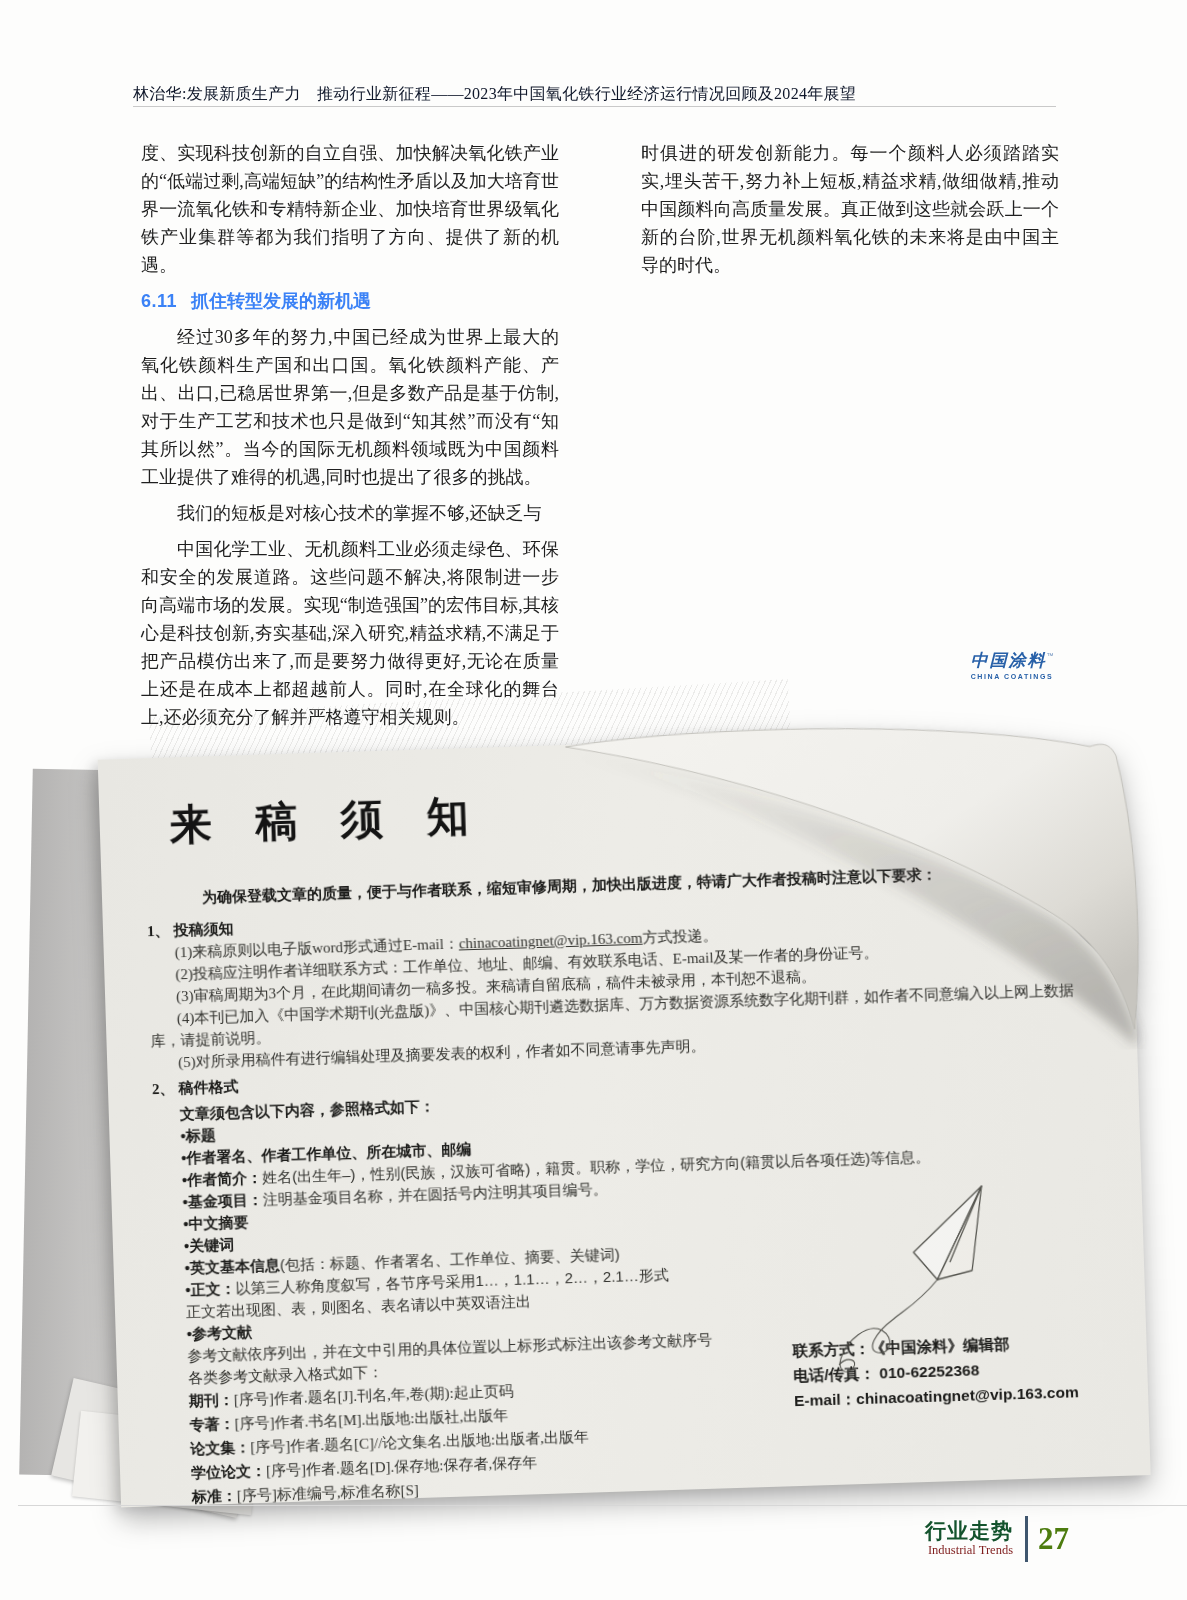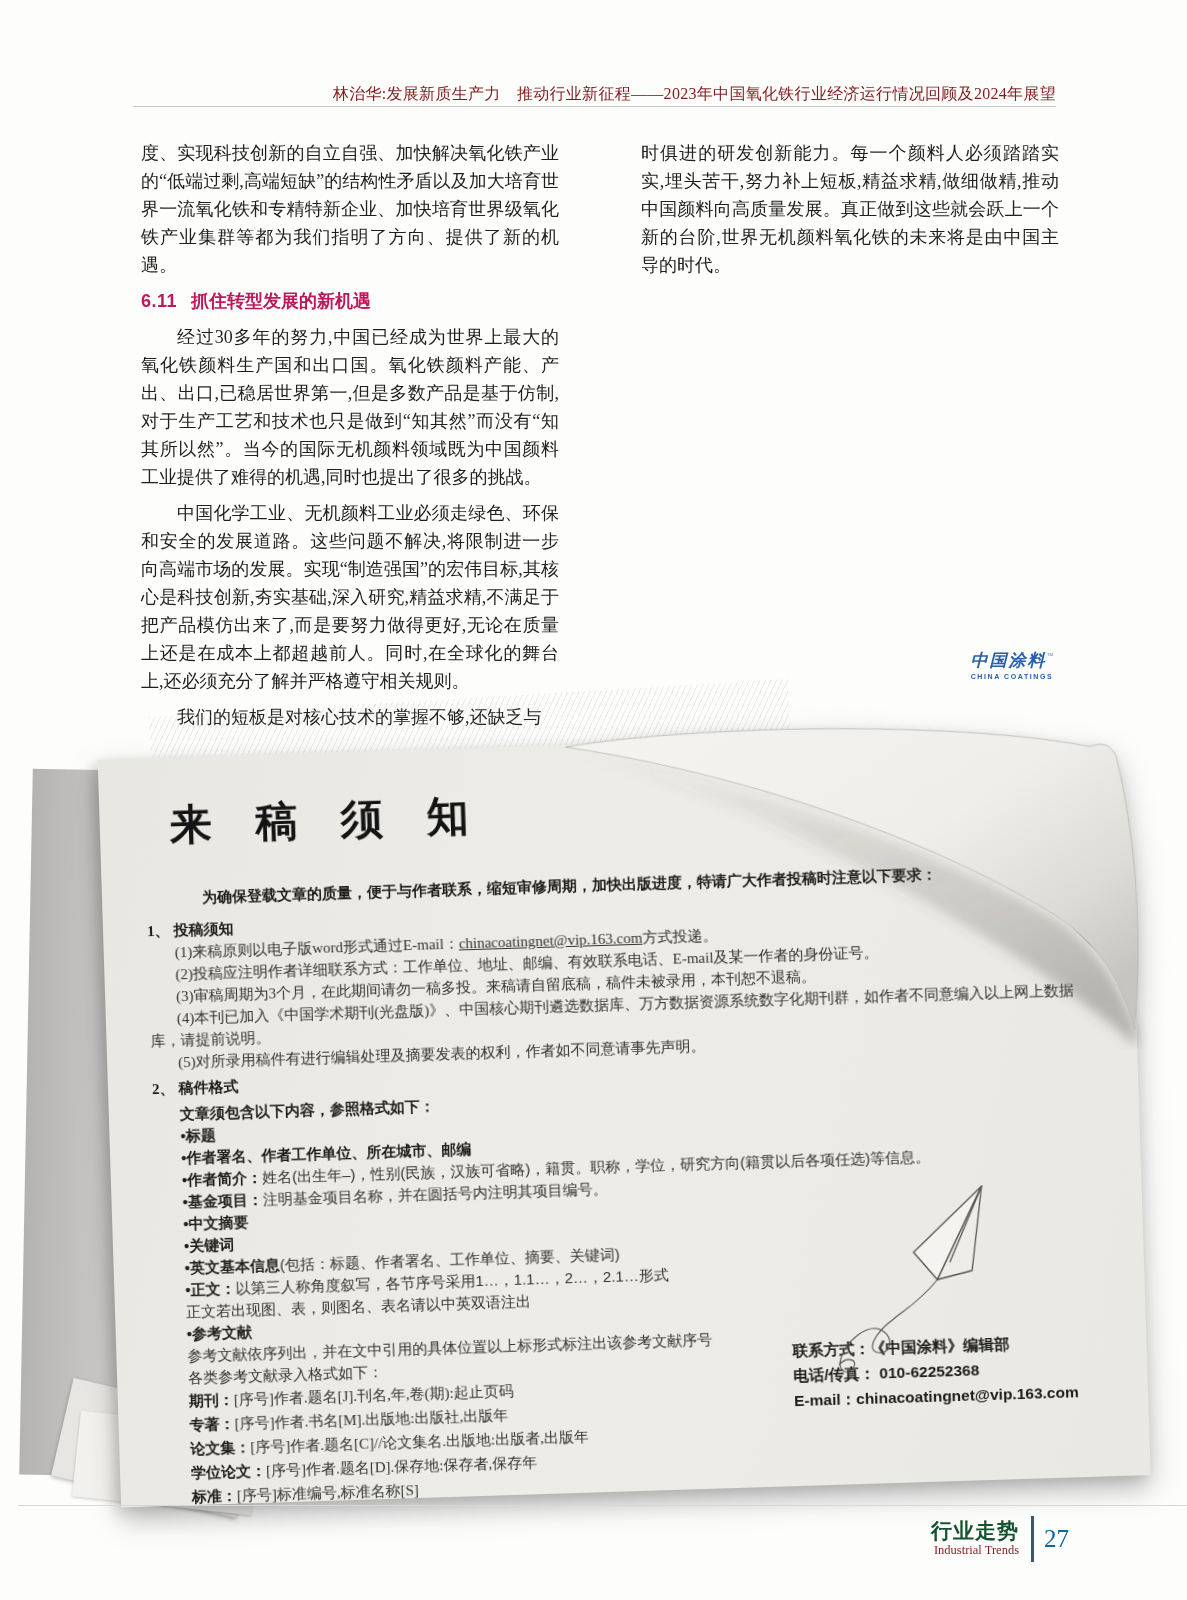--- a/index.html
+++ b/index.html
@@ -4,36 +4,36 @@
 <style>
   html,body{margin:0;padding:0;background:#9a9a9a;}
   .page{
     position:relative;width:1187px;height:1600px;margin:0 auto;
     background:#fdfdfc;overflow:hidden;
     font-family:"Liberation Serif","DejaVu Serif",serif;color:#222;
   }
   
   .running-title{
     position:absolute;left:133px;top:84px;width:923px;
-    text-align:right;font-size:16px;color:#7f1d1d;letter-spacing:.3px;
+    font-size:16px;color:#0f172a;letter-spacing:.3px;
     font-family:"Liberation Serif","DejaVu Serif",serif;
   }
   .header-rule{position:absolute;left:133px;top:106px;width:923px;height:1px;background:#c9c9c9;}
   
   .col{
     position:absolute;top:131px;width:434px;
     font-size:18px;line-height:28px;text-align:justify;color:#1f1f1f;
   }
   .col-left{left:133px;}
   .col-right{left:633px;}
   .col p{margin:8px;text-indent:2em;}
   .col p.no-indent{text-indent:0;}
   .sec-heading{
     margin:0;font-family:"Liberation Sans","DejaVu Sans",sans-serif;
-    font-weight:bold;color:#be185d;font-size:18px;line-height:28px;
+    font-weight:bold;color:#3b82f6;font-size:18px;line-height:28px;
   }
   .sec-heading .sec-no{margin-right:14px;letter-spacing:.5px;}
   
   .cc-logo{
     position:absolute;left:952px;top:652px;width:120px;text-align:center;
     font-family:"Liberation Sans","DejaVu Sans",sans-serif;color:#2760a8;line-height:1.1;
   }
   .cc-logo .cn{font-size:17px;font-weight:bold;letter-spacing:2px;font-style:italic;}
   .cc-logo .tm{font-size:7px;vertical-align:top;color:#6c8fbd;}
   .cc-logo .en{font-size:7px;font-weight:bold;letter-spacing:1.6px;margin-top:2px;}
@@ -90,36 +90,36 @@
   .airplane{position:absolute;left:700px;top:436px;width:220px;height:205px;}
   
   .footer-rule{position:absolute;left:18px;top:1505px;width:1169px;height:1px;background:#d7d7d7;z-index:4;}
   .footer-block{
     position:absolute;top:1516px;right:118px;display:flex;align-items:center;z-index:4;
   }
   .footer-txt{text-align:right;line-height:1.05;}
   .footer-cn{font-family:"Liberation Sans","DejaVu Sans",sans-serif;font-weight:bold;font-size:21px;color:#14532d;letter-spacing:1px;}
   .footer-en{font-family:"Liberation Serif","DejaVu Serif",serif;font-size:12.5px;color:#7f1d1d;margin-top:2px;}
   .footer-bar{width:3px;height:46px;background:#3f566e;margin:0 10px 0 12px;}
-  .footer-page{font-family:"Liberation Serif","DejaVu Serif",serif;font-size:25px;color:#0369a1;}
+  .footer-page{font-family:"Liberation Serif","DejaVu Serif",serif;font-size:31px;color:#4d7c0f;font-weight:bold;}
 </style>
 </head>
 <body>
 
 <div class="page">
 
   <div class="running-title">林治华:发展新质生产力　推动行业新征程——2023年中国氧化铁行业经济运行情况回顾及2024年展望</div>
   <div class="header-rule"></div>
 
   <div class="col col-left">
     <p class="no-indent">度、实现科技创新的自立自强、加快解决氧化铁产业的“低端过剩,高端短缺”的结构性矛盾以及加大培育世界一流氧化铁和专精特新企业、加快培育世界级氧化铁产业集群等都为我们指明了方向、提供了新的机遇。</p>
     <p class="sec-heading no-indent"><span class="sec-no">6.11</span><span>抓住转型发展的新机遇</span></p>
     <p>经过30多年的努力,中国已经成为世界上最大的氧化铁颜料生产国和出口国。氧化铁颜料产能、产出、出口,已稳居世界第一,但是多数产品是基于仿制,对于生产工艺和技术也只是做到“知其然”而没有“知其所以然”。当今的国际无机颜料领域既为中国颜料工业提供了难得的机遇,同时也提出了很多的挑战。</p>
+    <p>我们的短板是对核心技术的掌握不够,还缺乏与</p>
     <p>中国化学工业、无机颜料工业必须走绿色、环保和安全的发展道路。这些问题不解决,将限制进一步向高端市场的发展。实现“制造强国”的宏伟目标,其核心是科技创新,夯实基础,深入研究,精益求精,不满足于把产品模仿出来了,而是要努力做得更好,无论在质量上还是在成本上都超越前人。同时,在全球化的舞台上,还必须充分了解并严格遵守相关规则。</p>
-    <p>我们的短板是对核心技术的掌握不够,还缺乏与</p>
   </div>
 
   <div class="col col-right">
     <p class="no-indent">时俱进的研发创新能力。每一个颜料人必须踏踏实实,埋头苦干,努力补上短板,精益求精,做细做精,推动中国颜料向高质量发展。真正做到这些就会跃上一个新的台阶,世界无机颜料氧化铁的未来将是由中国主导的时代。</p>
   </div>
 
   <div class="cc-logo">
     <div><span class="cn">中国涂料</span><span class="tm">™</span></div>
     <div class="en">CHINA COATINGS</div>
   </div>

